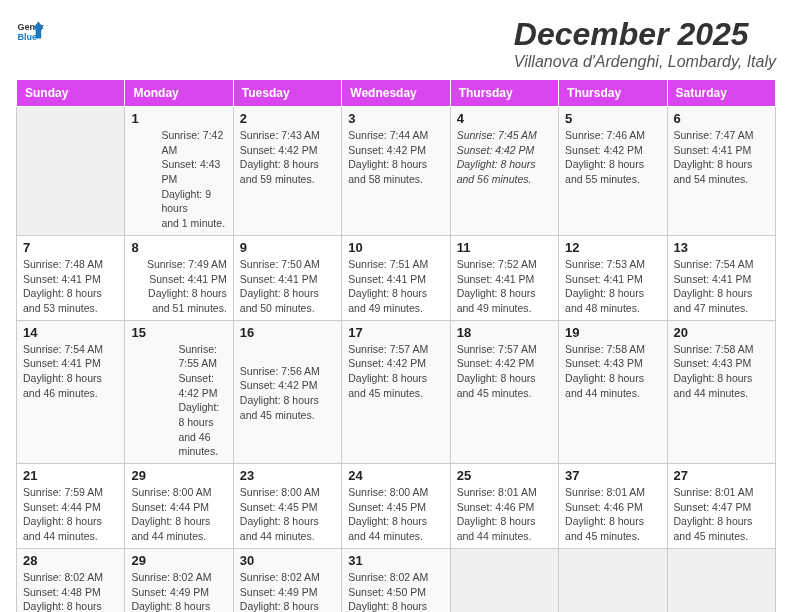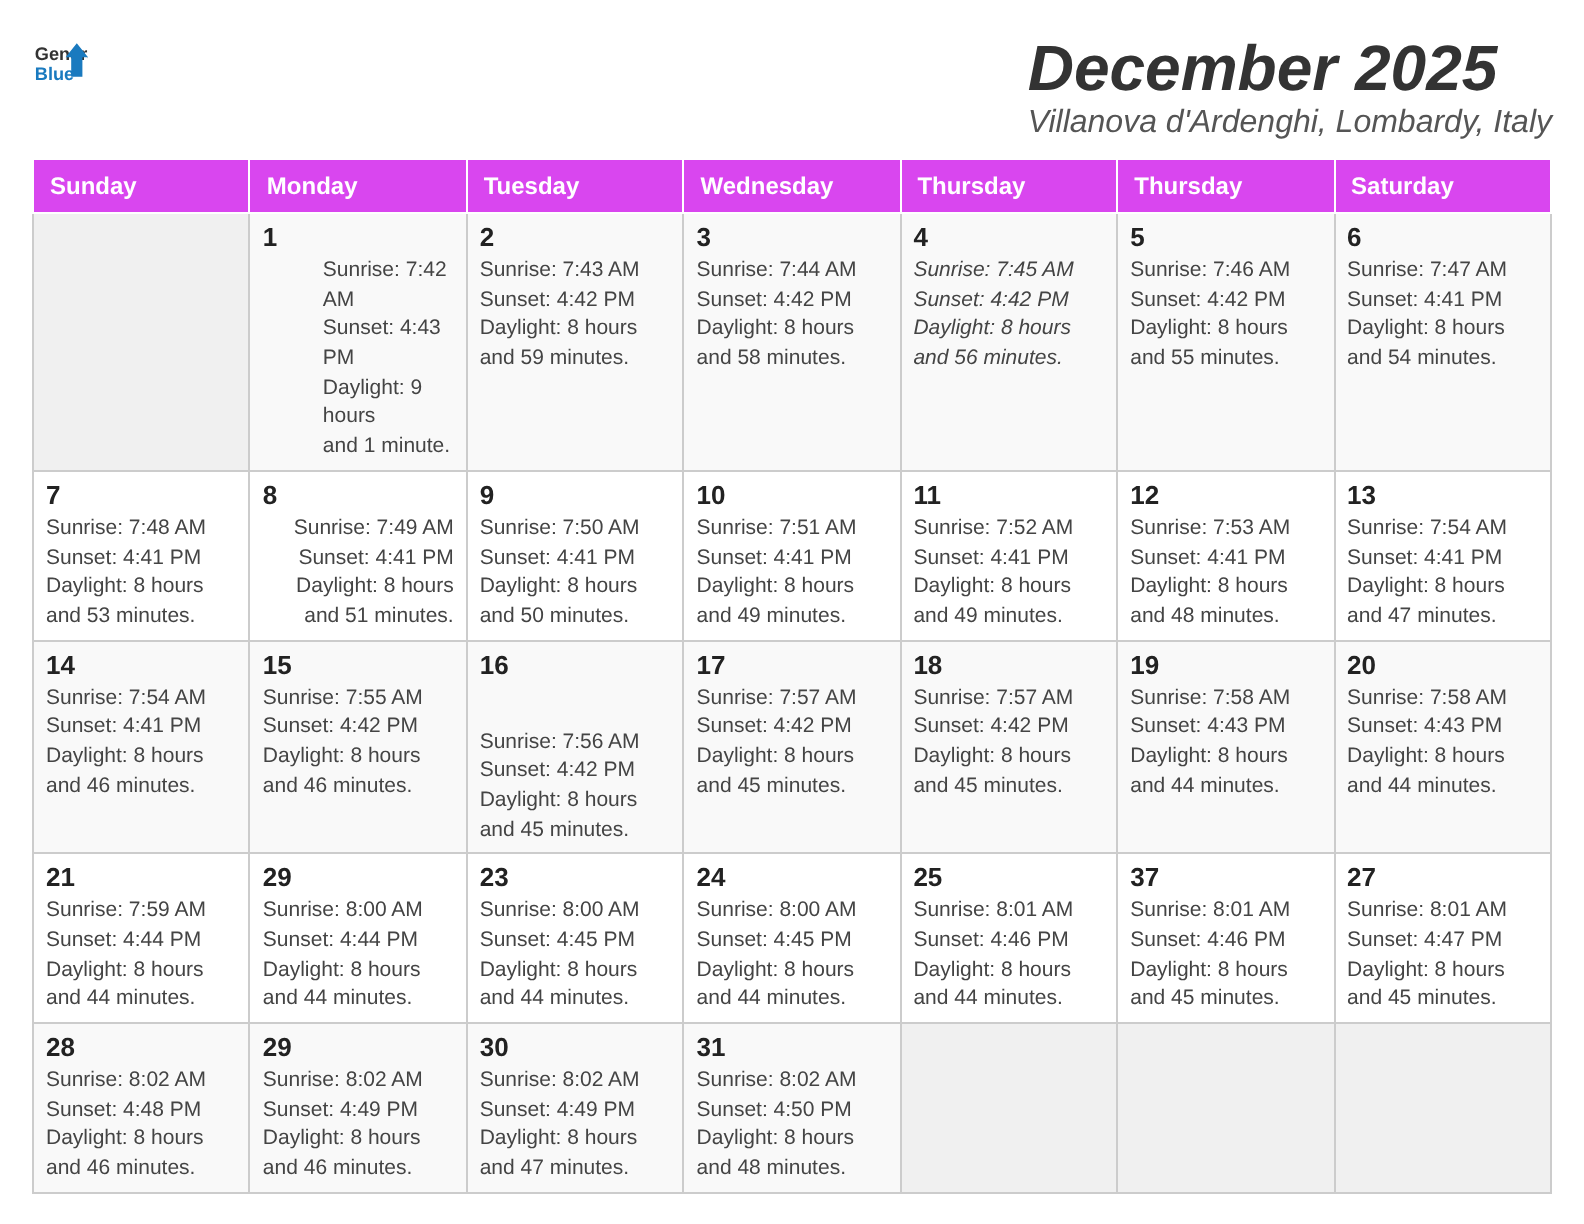--- a/index.html
+++ b/index.html
@@ -209,21 +209,21 @@
       <tr>
         <td>
           <div class="day-number">14</div>
           <div class="day-info" style="white-space: pre-line;">Sunrise: 7:54 AM
 Sunset: 4:41 PM
 Daylight: 8 hours
 and 46 minutes.</div>
         </td>
         <td>
           <div class="day-number">15</div>
-          <div class="day-info" style="white-space: pre-line;">Sunrise: 7:55 AM
+          <div class="day-info" style="white-space: pre-line; margin-left: 47px;">Sunrise: 7:55 AM
 Sunset: 4:42 PM
 Daylight: 8 hours
 and 46 minutes.</div>
         </td>
         <td>
           <div class="day-number">16</div>
           <div class="day-info" style="white-space: pre-line; margin-top: 24px;">Sunrise: 7:56 AM
 Sunset: 4:42 PM
 Daylight: 8 hours
 and 45 minutes.</div>

